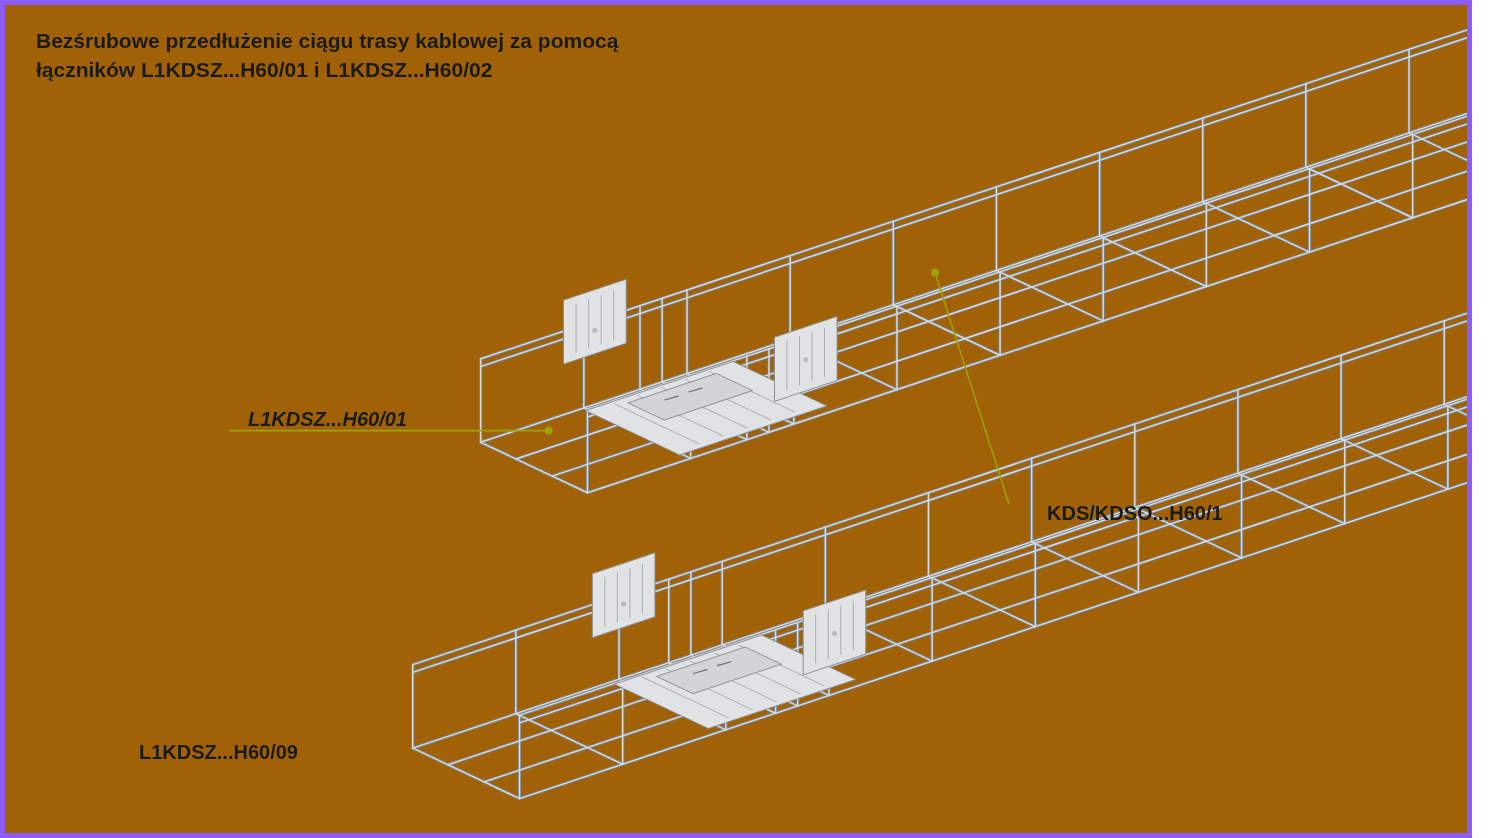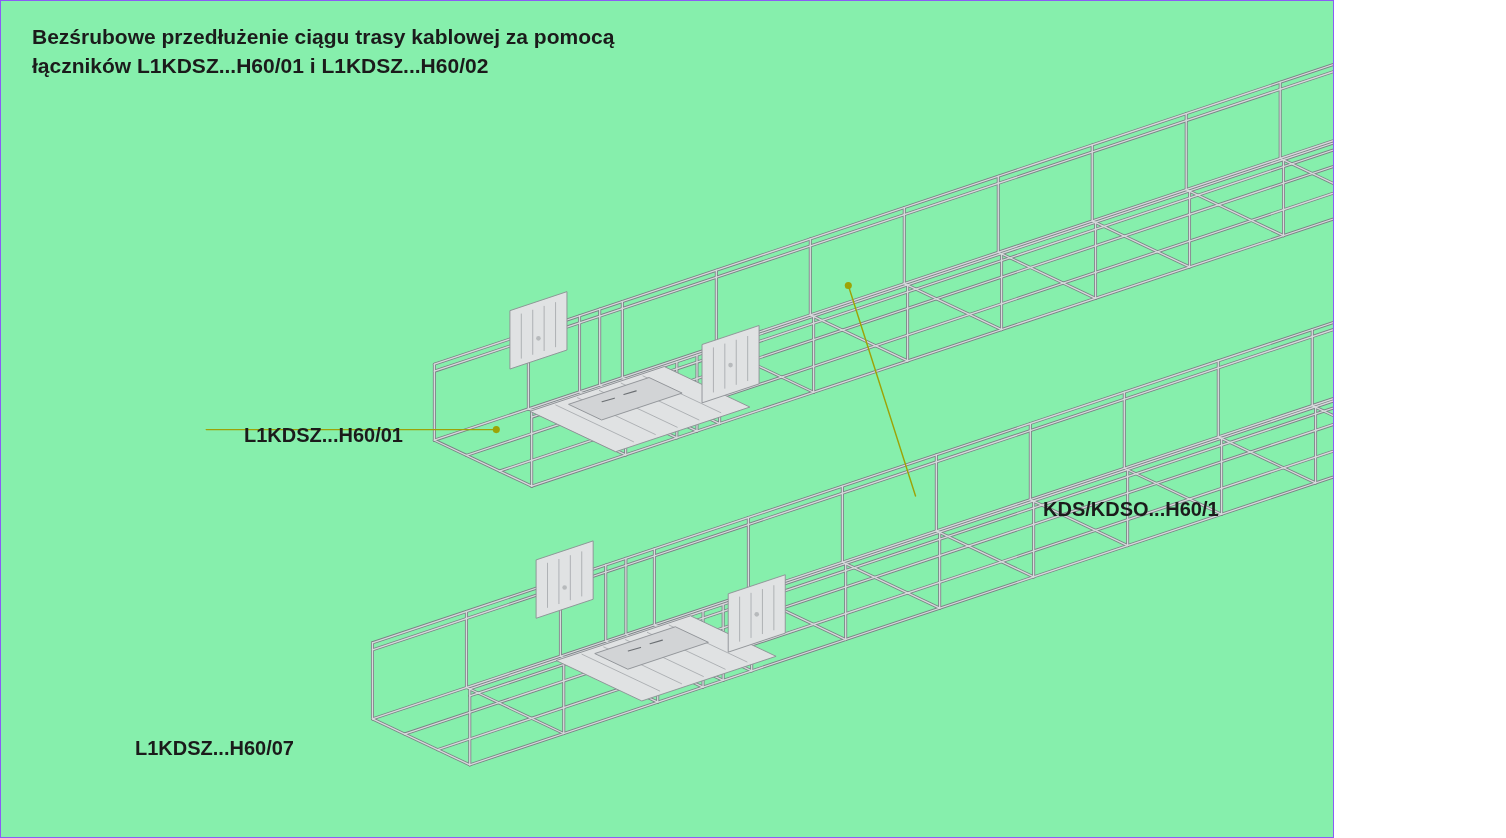--- a/index.html
+++ b/index.html
@@ -1,23 +1,23 @@
 <!DOCTYPE html>
 <html><head>
 <meta charset="utf-8">
 <style>
   * { margin: 0; padding: 0; box-sizing: border-box; }
   html, body { background: #ffffff; }
   body { font-family: "Liberation Sans", sans-serif; }
   .page {
     position: relative;
-    width: 1334px;
+    width: 1472px;
     height: 838px;
-    background: #86efac;
-    border: 1px solid #8b5cf6;
+    background: #a16207;
+    border: 5px solid #8b5cf6;
     overflow: hidden;
   }
   #diagram-svg {
     position: absolute;
     left: 0; top: 0;
     width: 100%; height: 100%;
   }
   .title {
     position: absolute;
     left: 31px;
@@ -30,21 +30,21 @@
     z-index: 2;
   }
   .lbl {
     position: absolute;
     font-size: 20px;
     font-weight: bold;
     color: #1b1b1b;
     white-space: nowrap;
     z-index: 2;
   }
-  #lbl-1 { left: 243px; top: 423px; }
+  #lbl-1 { left: 243px; top: 403px; font-style: italic; }
   #lbl-2 { left: 1042px; top: 497px; }
   #lbl-3 { left: 134px; top: 736px; }
 </style>
 </head>
 <body>
 
 <div class="page">
 
   <svg id="diagram-svg" viewBox="0 0 1506 838" xmlns="http://www.w3.org/2000/svg">
       <g>
@@ -295,15 +295,15 @@
       </g>
     </svg>
 
   <div class="title">
     <div>Bezśrubowe przedłużenie ciągu trasy kablowej za pomocą</div>
     <div>łączników L1KDSZ...H60/01 i L1KDSZ...H60/02</div>
   </div>
 
   <div class="lbl" id="lbl-1">L1KDSZ...H60/01</div>
   <div class="lbl" id="lbl-2">KDS/KDSO...H60/1</div>
-  <div class="lbl" id="lbl-3">L1KDSZ...H60/07</div>
+  <div class="lbl" id="lbl-3">L1KDSZ...H60/09</div>
 
 </div>
 
 </body></html>

